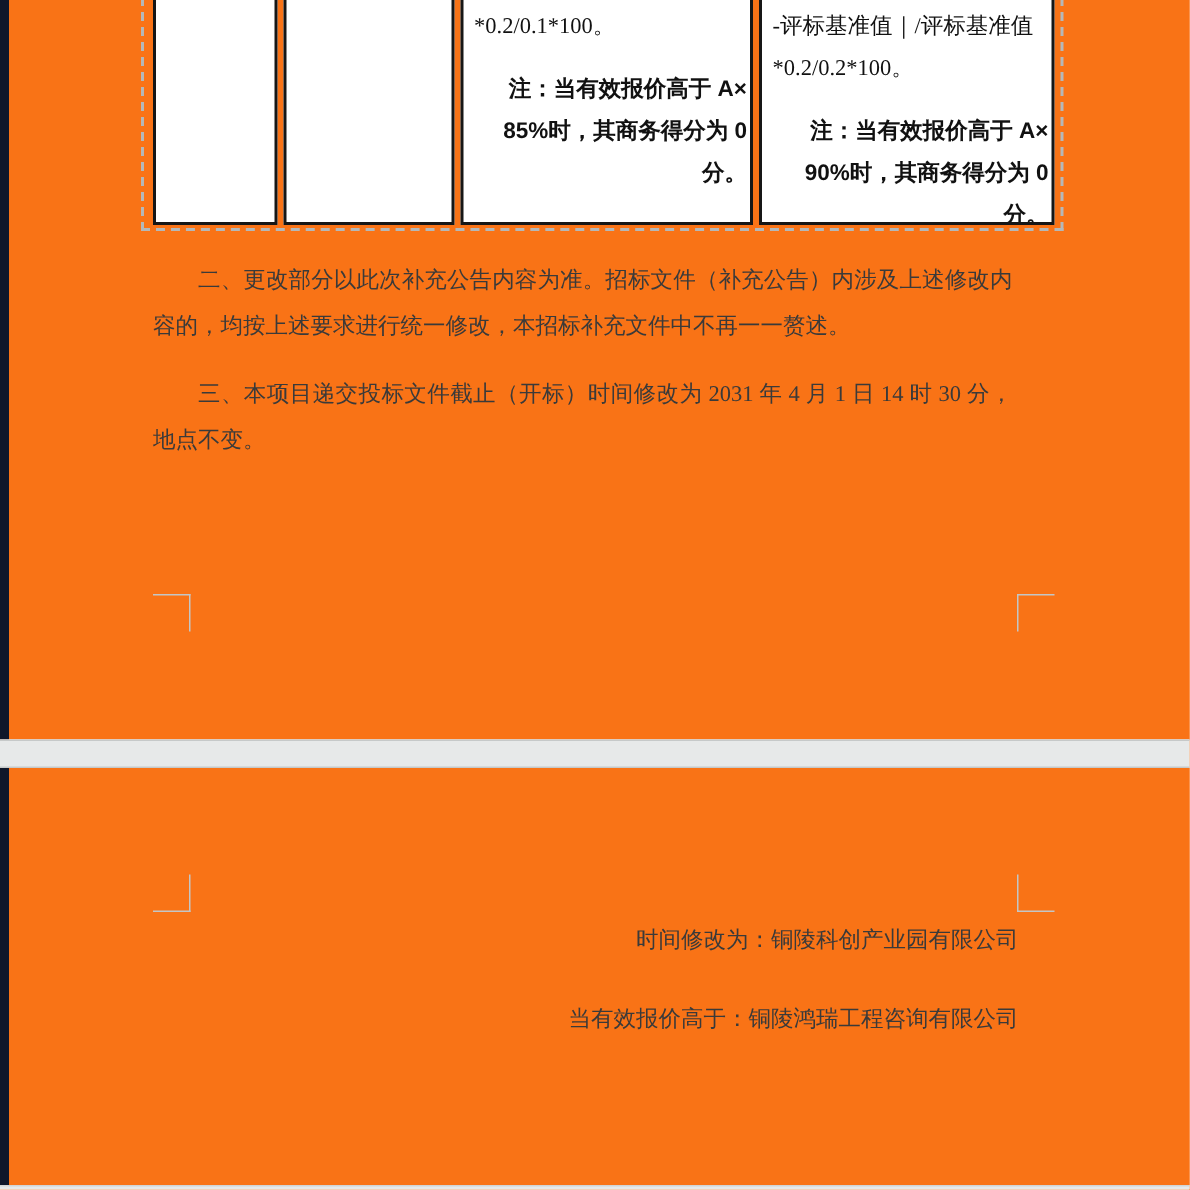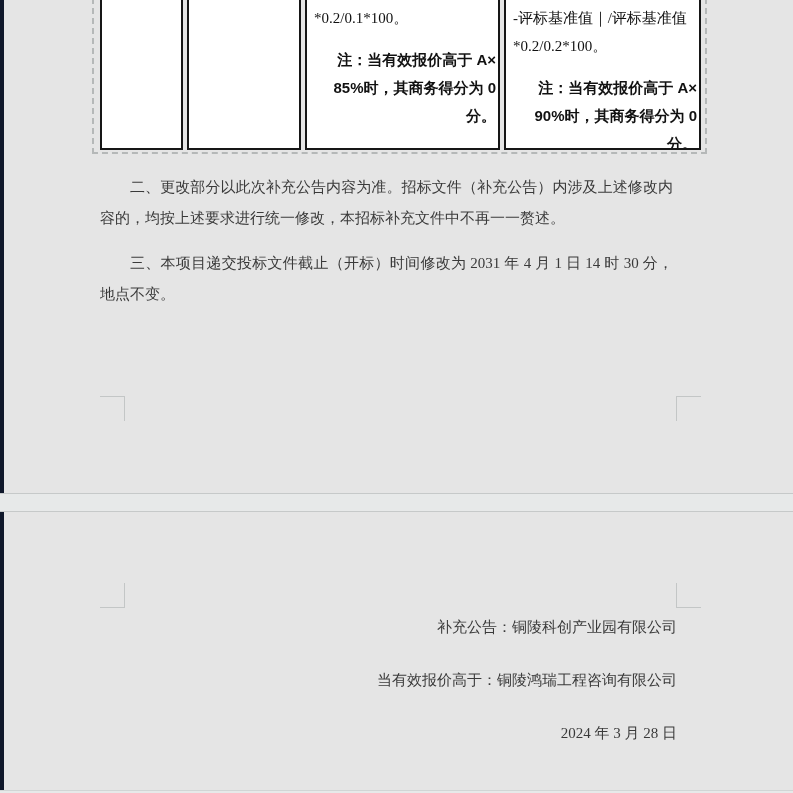--- a/index.html
+++ b/index.html
@@ -3,22 +3,22 @@
 <meta charset="utf-8">
 <style>
   html, body { margin:0; padding:0; }
   body {
     width:793px; height:793px; overflow:hidden; position:relative;
     background:#ffffff;
     font-family:"Liberation Serif","DejaVu Serif",serif;
     color:#3a3a3a;
   }
   .page {
-    position:absolute; left:0; width:793px; background:#e5e5e5;
-    border-left:4px solid #0f172a; box-sizing:border-box;
+    position:absolute; left:0; width:793px; background:#f97316;
+    border-left:6px solid #0f172a; box-sizing:border-box;
   }
   #page1 { top:0; height:493px; }
   #page2 { top:512px; height:278px; }
   .page-gap {
     position:absolute; top:493px; left:0; width:793px; height:19px;
     background:#e7e9e9;
     border-top:1px solid #c6c9c9; border-bottom:1px solid #c6c9c9;
     box-sizing:border-box;
   }
   .bottom-strip {
@@ -103,19 +103,18 @@
 <div class="page-gap"></div>
 
 <div class="page" id="page2">
 
   <div class="mark-v" style="left:120px; top:71px;"></div>
   <div class="mark-h" style="left:96px;  top:95px;"></div>
   <div class="mark-v" style="left:672px; top:71px;"></div>
   <div class="mark-h" style="left:672px; top:95px;"></div>
 
   <div class="sign-block">
-    <p>补充公告：铜陵科创产业园有限公司</p>
+    <p>时间修改为：铜陵科创产业园有限公司</p>
     <p>当有效报价高于：铜陵鸿瑞工程咨询有限公司</p>
-    <p>2024 年 3 月 28 日</p>
   </div>
 </div>
 
 <div class="bottom-strip"></div>
 
 </body></html>

